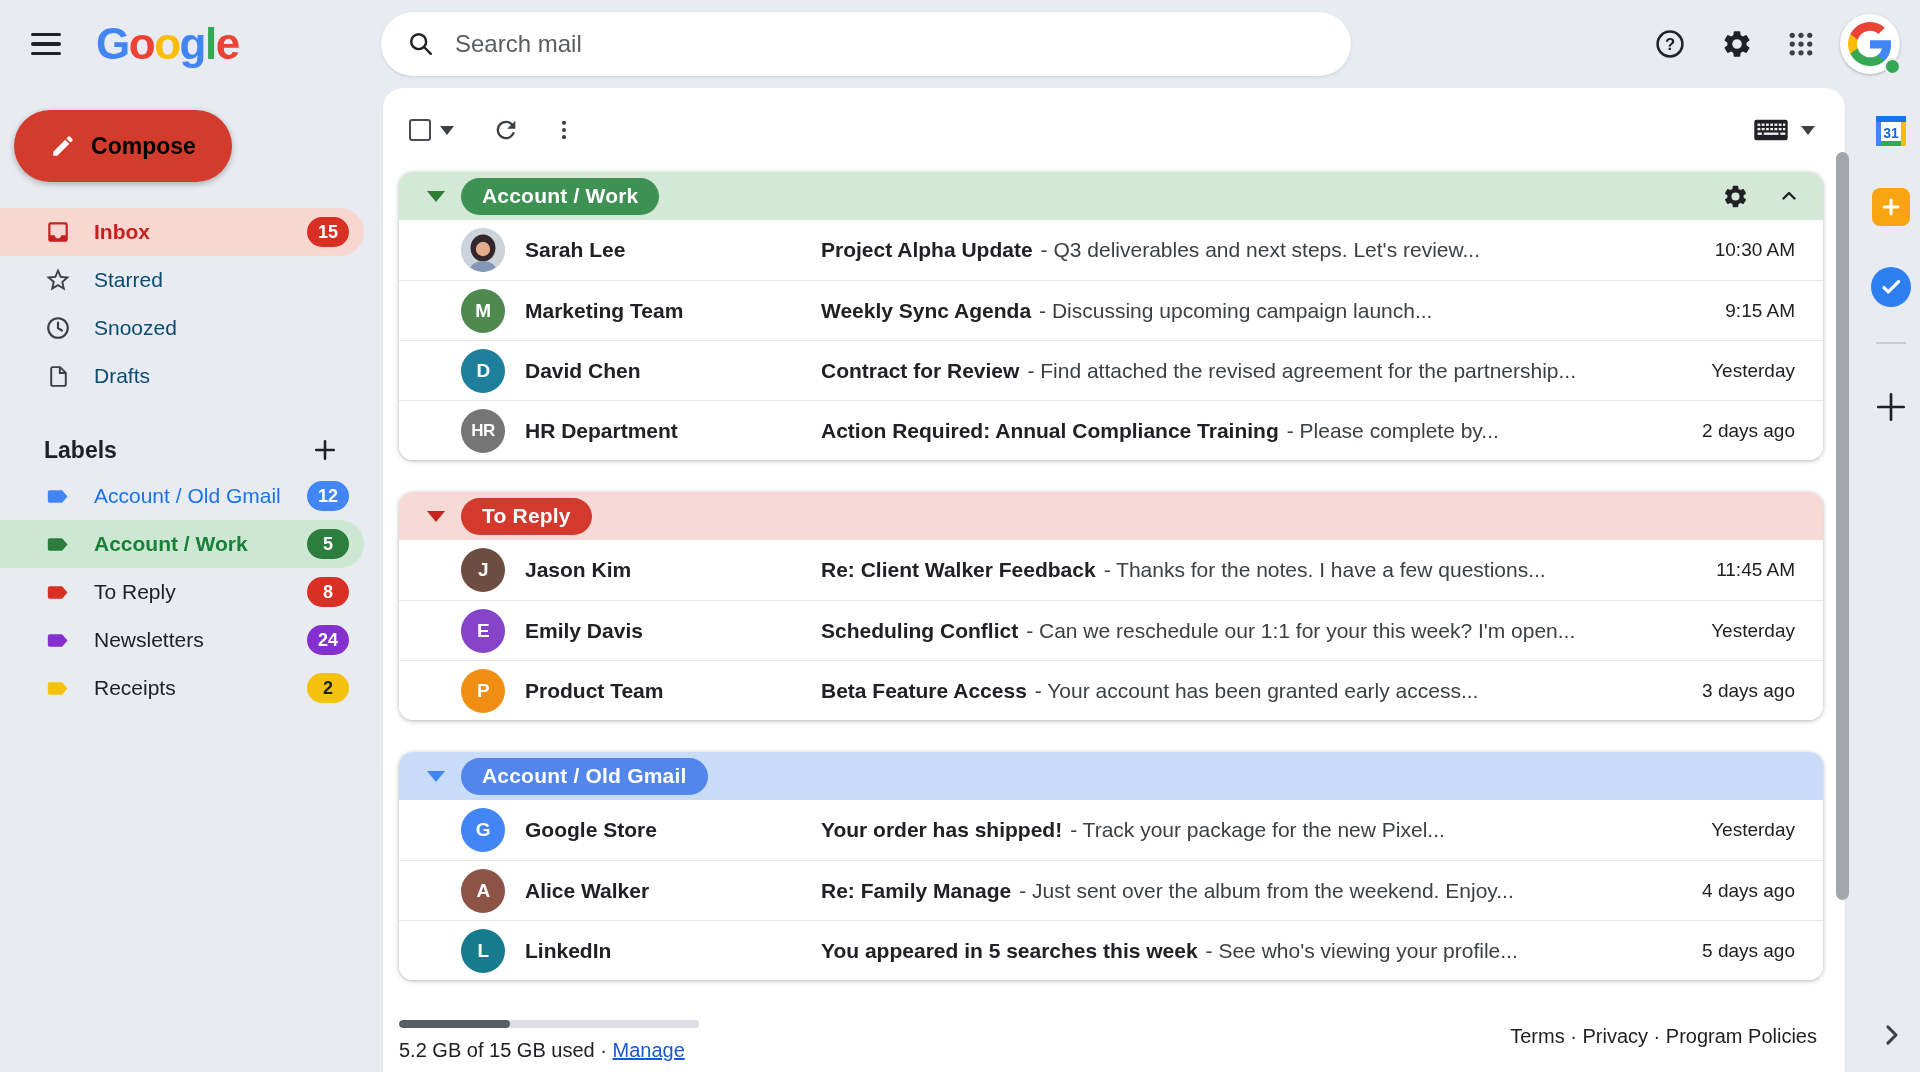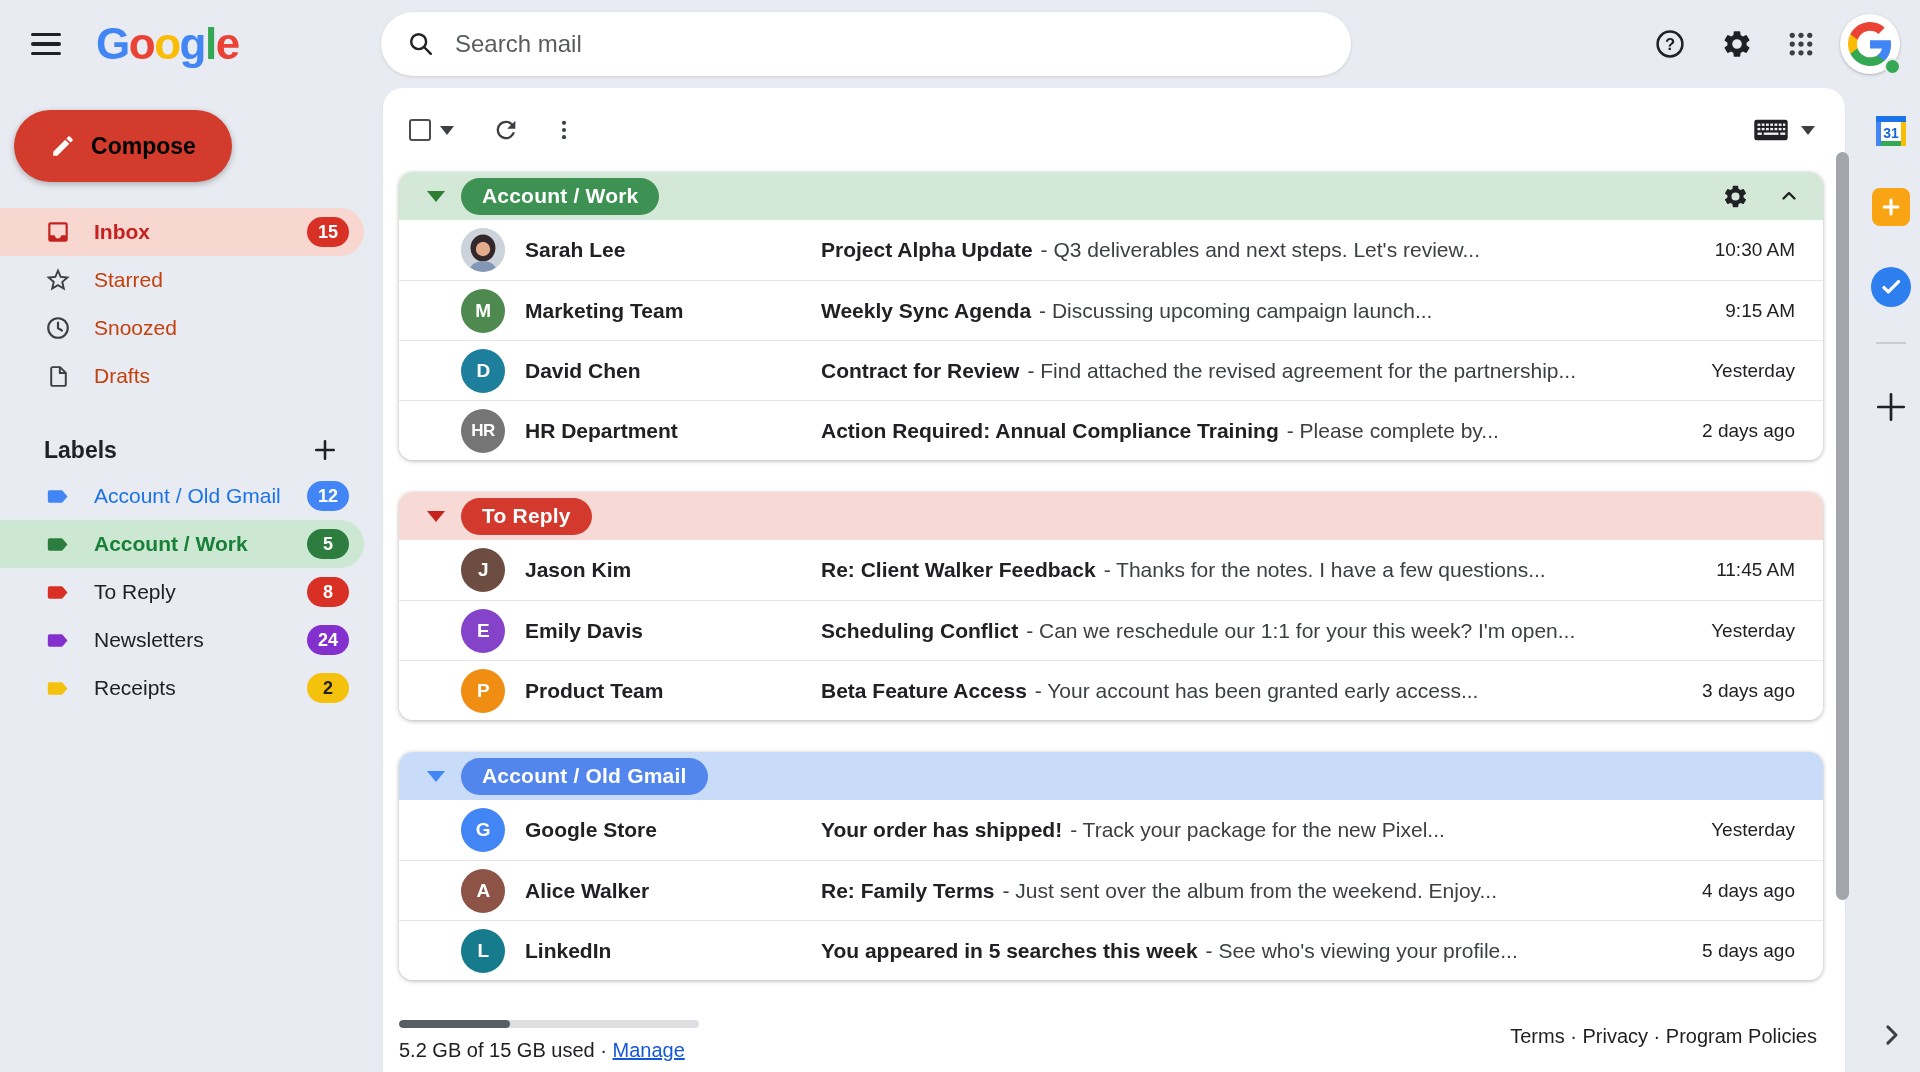--- a/index.html
+++ b/index.html
@@ -18,21 +18,21 @@
   .searchbar input{border:none;outline:none;background:transparent;font-family:inherit;font-size:24px;color:#701a75;width:800px}
   .searchbar input::placeholder{color:#3c4043;opacity:.85}
   .tb-ic{position:absolute;top:18px;width:52px;height:52px;display:flex;align-items:center;justify-content:center;border-radius:50%;color:#202124;cursor:pointer}
   #help-ic{left:1644px}#gear-ic{left:1711px}#grid-ic{left:1775px}
   .avatar-btn{position:absolute;left:1840px;top:14px;width:60px;height:60px;border-radius:50%;background:#fff;display:flex;align-items:center;justify-content:center;box-shadow:0 1px 3px rgba(0,0,0,.25);cursor:pointer}
   .avatar-btn .gdot{position:absolute;right:-1px;bottom:-1px;width:17px;height:17px;border-radius:50%;background:#34a853;border:2px solid #e9ebf2}
   
   #sidebar{position:absolute;top:88px;left:0;width:364px;height:984px}
   .compose{margin:22px 0 0 14px;width:218px;height:72px;border-radius:36px;background:#d33b2c;color:#000000;display:flex;align-items:center;justify-content:center;gap:15px;font-size:23px;font-weight:700;box-shadow:0 2px 6px rgba(0,0,0,.28);cursor:pointer}
   #nav{margin-top:26px}
-  .navitem{height:48px;display:flex;align-items:center;padding:0 15px 0 44px;font-size:21px;font-weight:500;color:#c2410c;cursor:pointer}
+  .navitem{height:48px;display:flex;align-items:center;padding:0 15px 0 44px;font-size:21px;font-weight:500;color:#0c4a6e;cursor:pointer}
   .navitem .nicon{width:28px;height:28px;margin-right:22px;display:flex;align-items:center;justify-content:center;color:#3c4043}
   .navitem.active{background:#f8d7d1;border-radius:0 28px 28px 0;color:#c5221f;font-weight:700}
   .badge{margin-left:auto;min-width:42px;height:30px;border-radius:16px;display:flex;align-items:center;justify-content:center;font-size:18px;font-weight:700;padding:0 11px}
   .labels-head{margin-top:28px;height:44px;display:flex;align-items:center;padding:0 22px 0 44px;font-size:23px;font-weight:700}
   .labels-head .plus{margin-left:auto;width:34px;height:34px;display:flex;align-items:center;justify-content:center;color:#202124;cursor:pointer}
   .labelitem{height:48px;display:flex;align-items:center;padding:0 15px 0 44px;font-size:21px;font-weight:500;cursor:pointer}
   .labelitem .tag{width:28px;height:28px;margin-right:22px;display:flex;align-items:center;justify-content:center}
   .labelitem.selected{background:#cde8d2;border-radius:0 28px 28px 0;font-weight:700}
   
   #maincard{position:absolute;top:88px;left:383px;width:1462px;height:984px;background:#fff;border-radius:20px 20px 0 0;box-shadow:0 1px 2px rgba(0,0,0,.1)}
@@ -367,21 +367,21 @@
       </div>
       <div class="mailrow" data-interactable="true">
         <span class="avatar" data-interactable="false" style="background: rgb(66, 133, 244);">G</span>
         <span class="sender" data-interactable="false">Google Store</span>
         <span class="subjline" data-interactable="false"><b data-interactable="false">Your order has shipped!</b><span class="snippet" data-interactable="false">- Track your package for the new Pixel...</span></span>
         <span class="mtime" data-interactable="false">Yesterday</span>
       </div>
       <div class="mailrow" data-interactable="true">
         <span class="avatar" data-interactable="false" style="background: rgb(141, 83, 71);">A</span>
         <span class="sender" data-interactable="false">Alice Walker</span>
-        <span class="subjline" data-interactable="false"><b data-interactable="false">Re: Family Terms</b><span class="snippet" data-interactable="false">- Just sent over the album from the weekend. Enjoy...</span></span>
+        <span class="subjline" data-interactable="false"><b data-interactable="false">Re: Family Manage</b><span class="snippet" data-interactable="false">- Just sent over the album from the weekend. Enjoy...</span></span>
         <span class="mtime" data-interactable="false">4 days ago</span>
       </div>
       <div class="mailrow" data-interactable="true">
         <span class="avatar" data-interactable="false" style="background: rgb(21, 123, 141);">L</span>
         <span class="sender" data-interactable="false">LinkedIn</span>
         <span class="subjline" data-interactable="false"><b data-interactable="false">You appeared in 5 searches this week</b><span class="snippet" data-interactable="false">- See who's viewing your profile...</span></span>
         <span class="mtime" data-interactable="false">5 days ago</span>
       </div>
     </div>
   </div>

